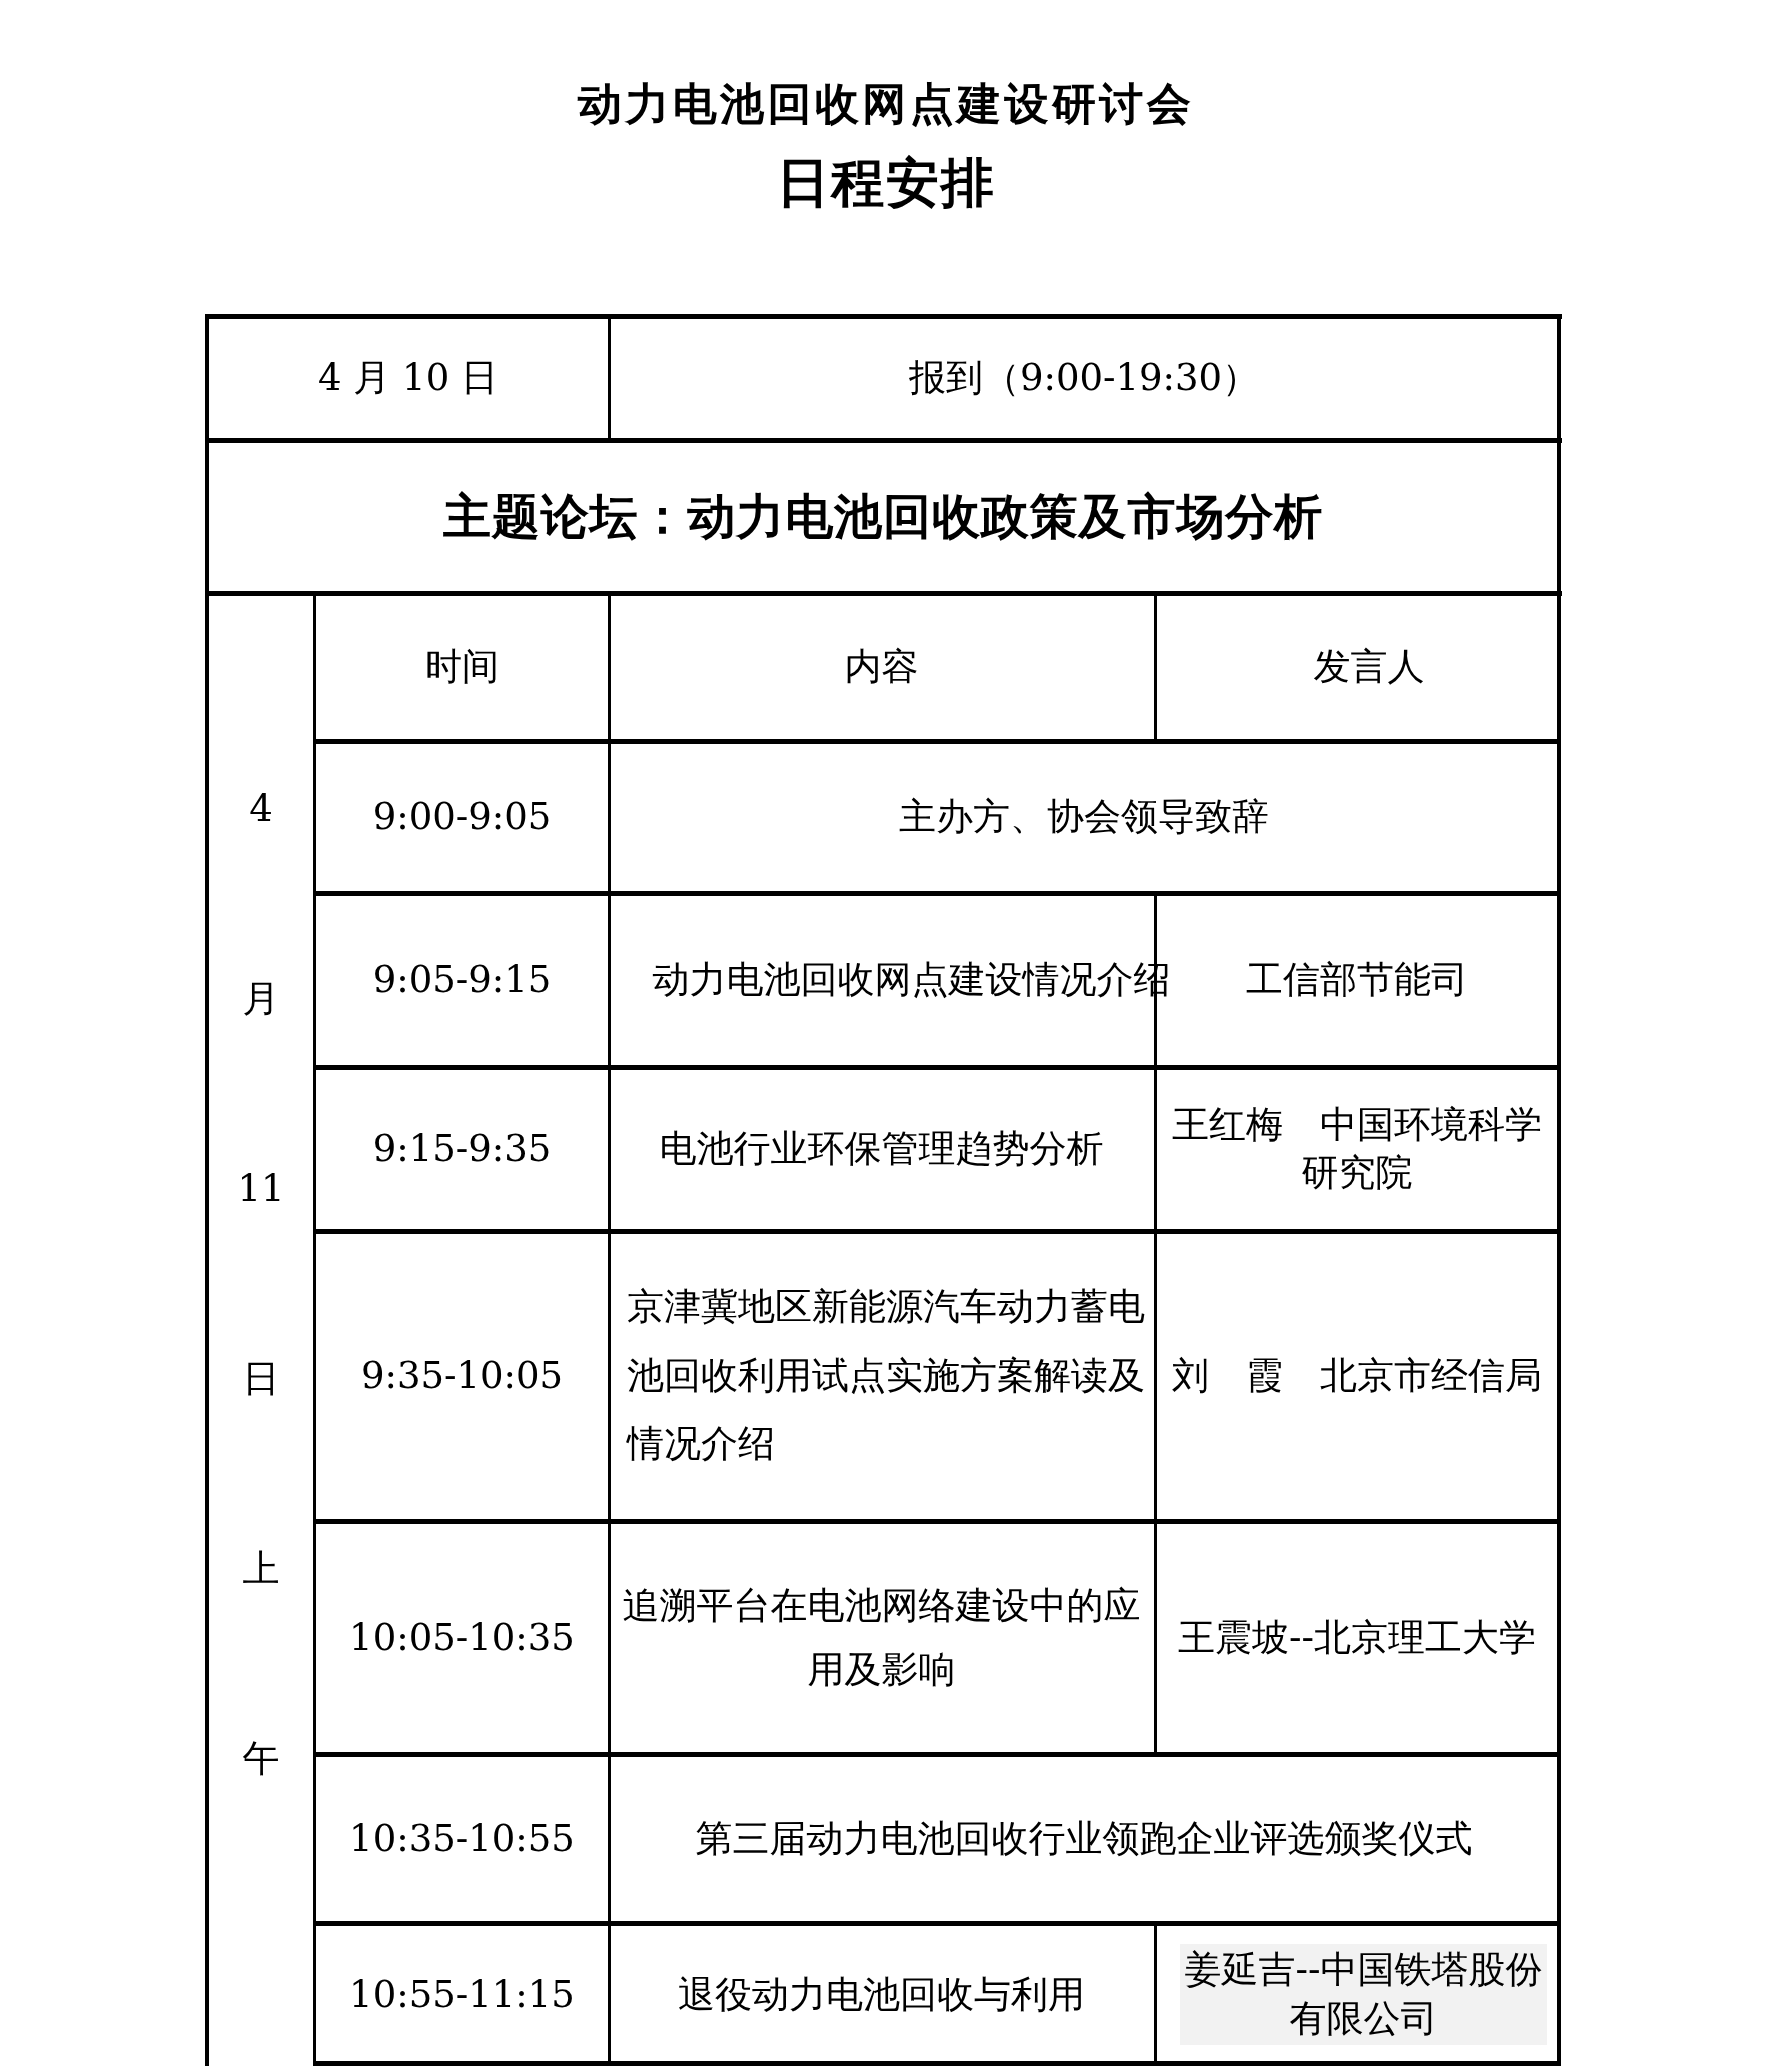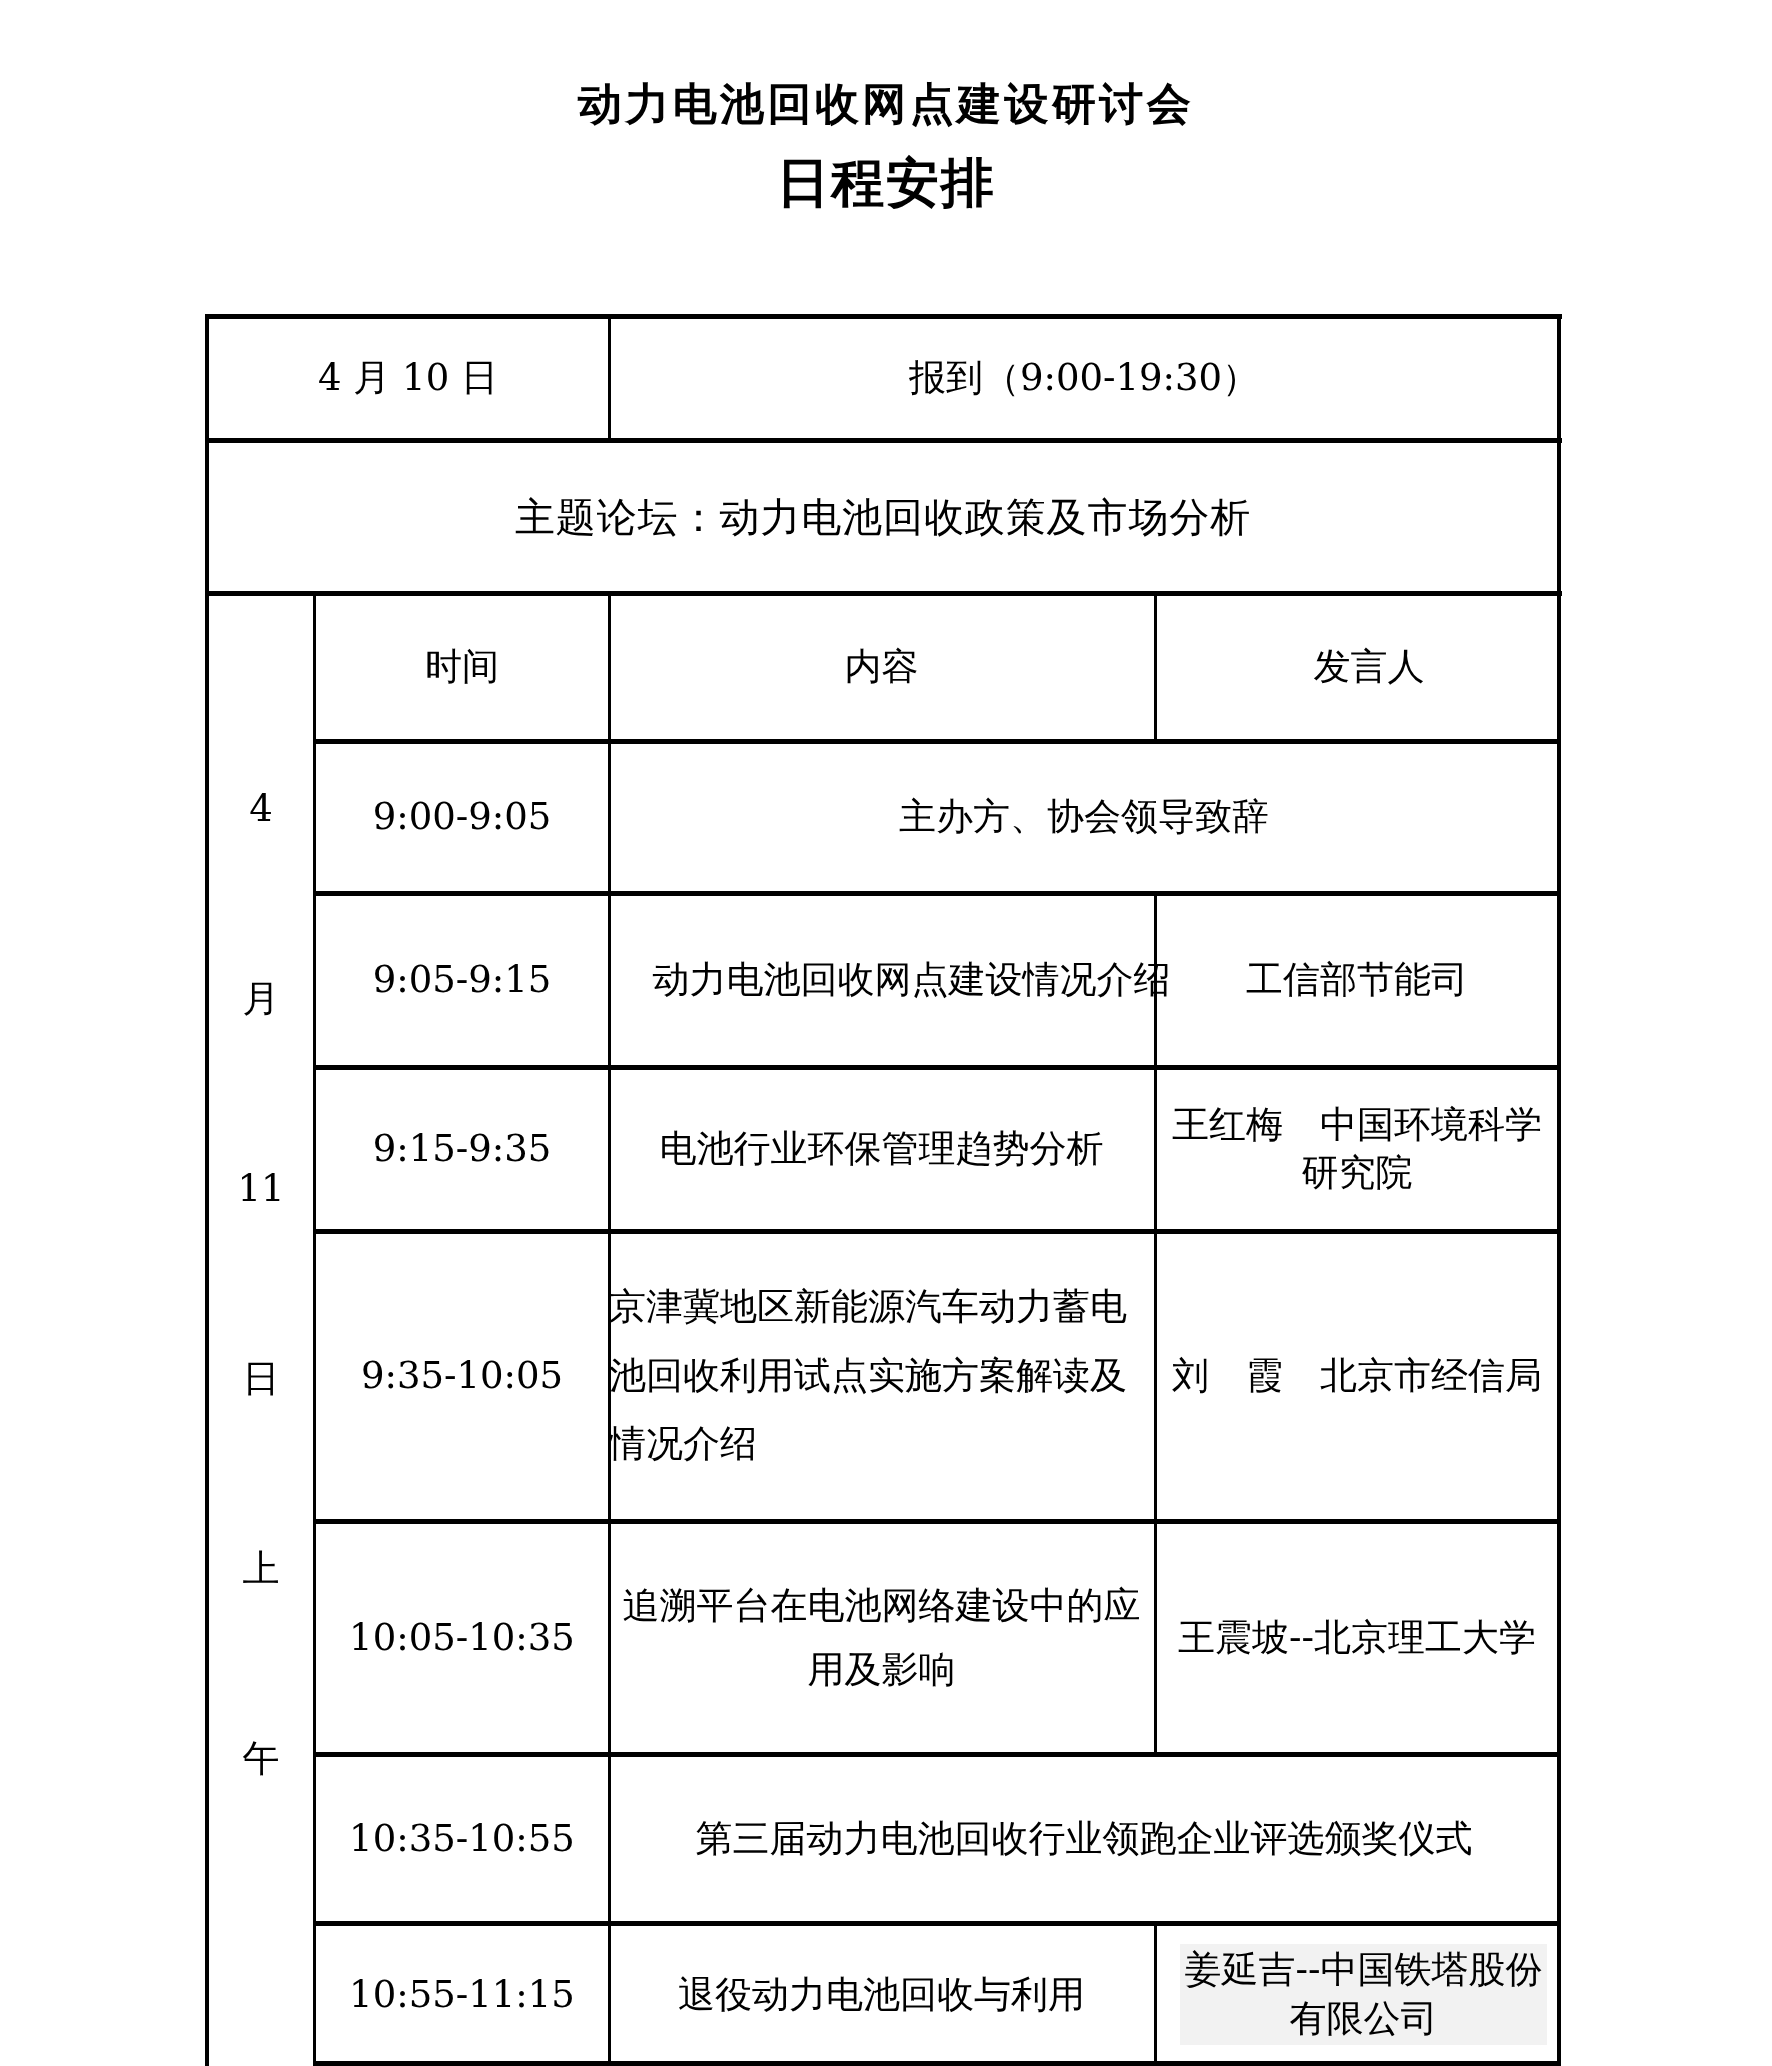--- a/index.html
+++ b/index.html
@@ -14,23 +14,23 @@
     font-family:"DejaVu Sans","Liberation Sans",sans-serif;
   }
   .title1{top:69px;font-size:44px;line-height:69px;letter-spacing:3.4px;}
   .title2{top:150px;font-size:53px;line-height:65px;letter-spacing:1.7px;}
   .cell{
     display:flex;align-items:center;justify-content:center;
     font-size:37px;line-height:1.45;text-align:center;white-space:pre-line;
   }
   .banner-cell{
     font-family:"DejaVu Sans","Liberation Sans",sans-serif;
-    font-weight:normal;font-size:40px;letter-spacing:0.9px;
+    font-weight:bold;font-size:48px;letter-spacing:0.9px;
   }
-  .content-left{justify-content:flex-start;text-align:left;box-sizing:border-box;}
+  .content-left{justify-content:flex-start;text-align:left;padding-left:18px;box-sizing:border-box;}
   .loose{line-height:1.85;}
   .midloose{line-height:1.72;}
   .tight{line-height:1.30;}
   .hl{background:var(--highlight,#f2f2f2);padding:2.6px 4.3px;margin-left:13px;}
   .hline{position:absolute;height:4.7px;background:var(--border,#000);}
   .vline{position:absolute;width:2.6px;background:var(--border,#000);}
   .vline.outer{width:4.3px;}
   .daycol{
     flex-direction:column;line-height:95px;font-size:37px;
   }

